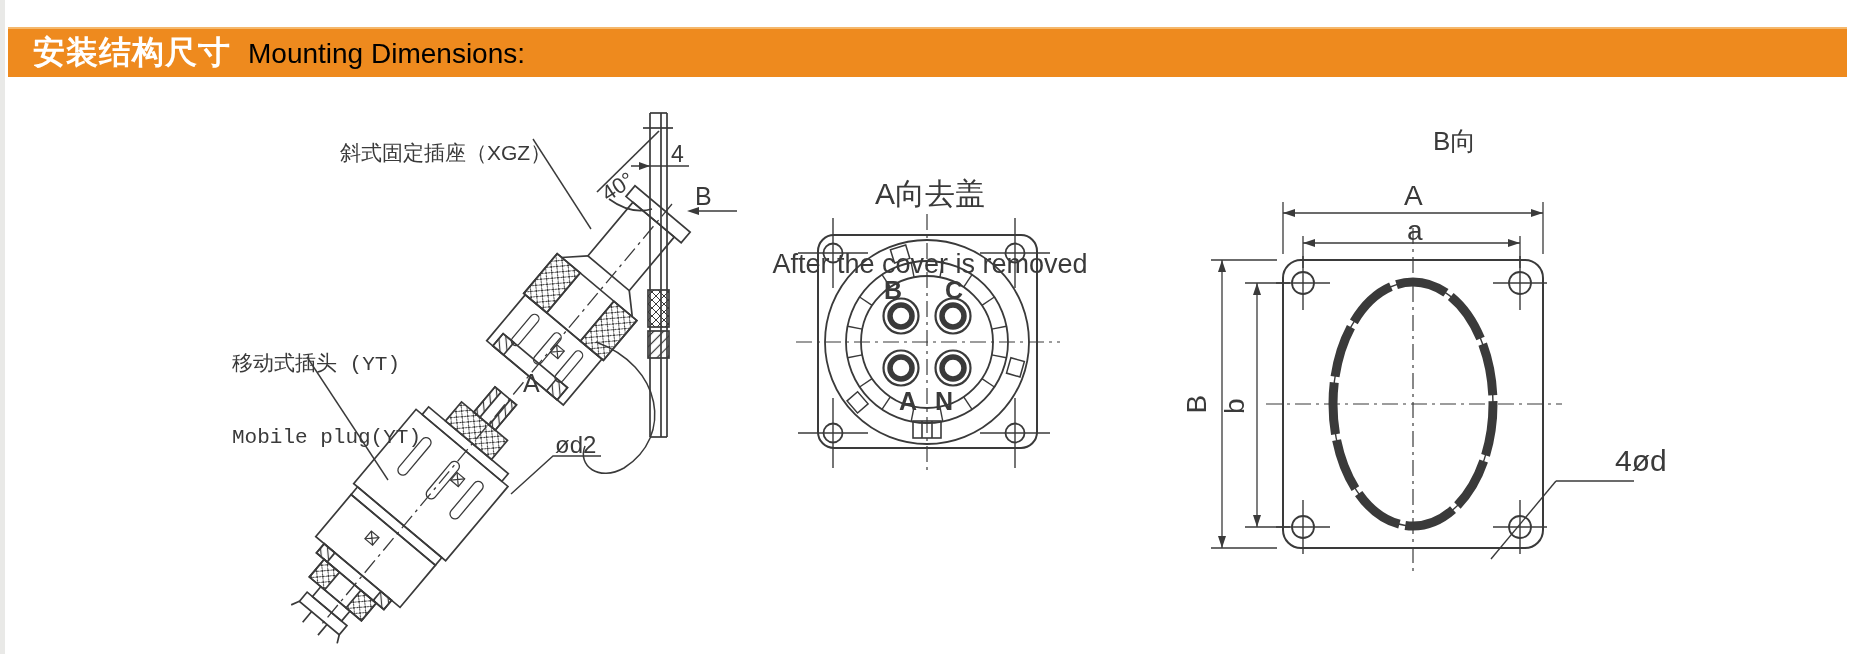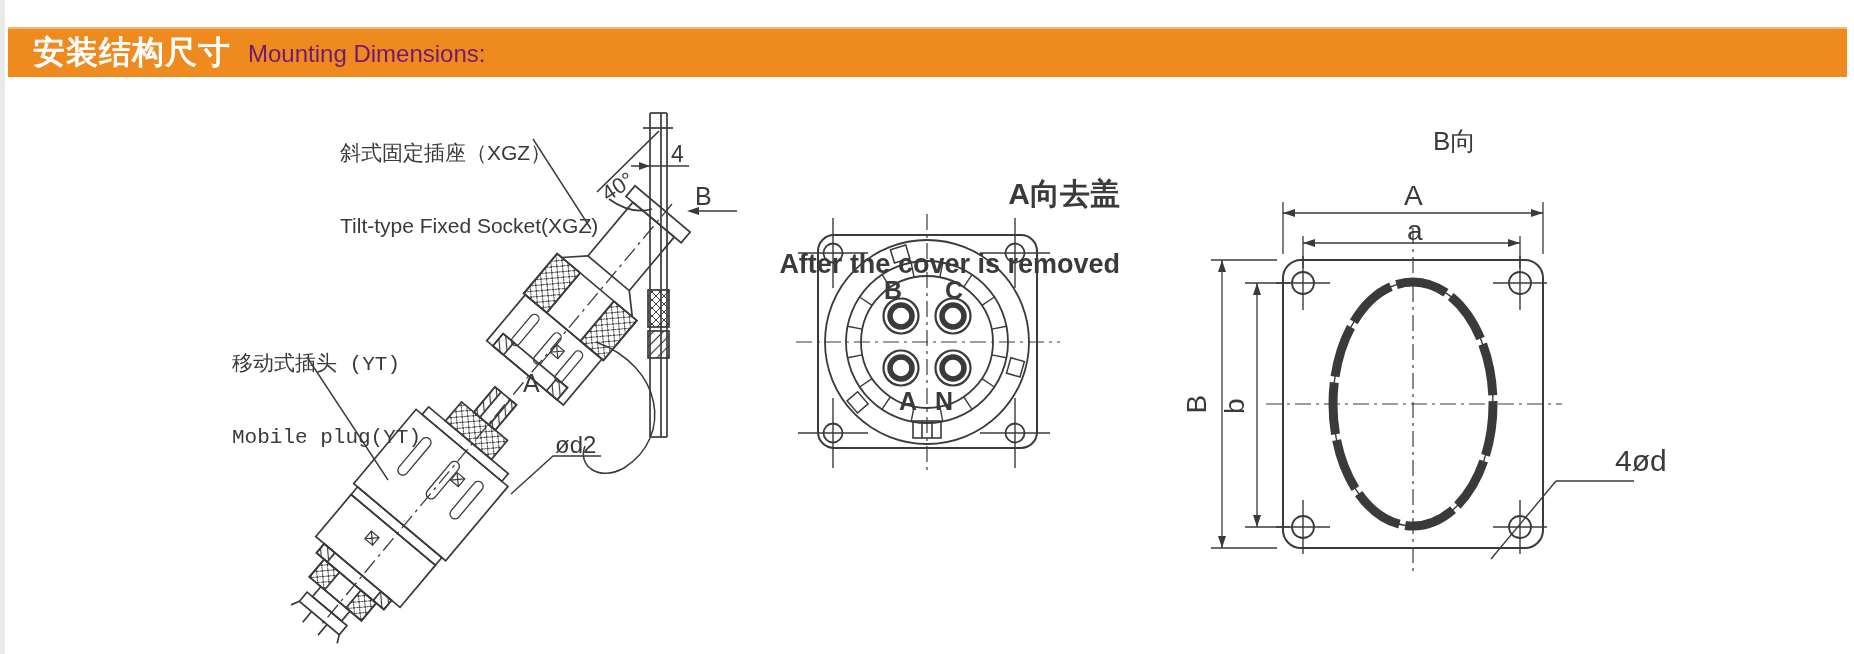--- a/index.html
+++ b/index.html
@@ -9,26 +9,26 @@
   }
   #stage{position:absolute;left:0;top:0;width:1854px;height:466px;}
   .edge-strip{position:absolute;left:0;top:0;width:5px;height:654px;background:#e9e9e7;}
   
   .header-bar{
     position:absolute;left:8px;top:27px;width:1839px;height:50px;
     background:#ee8a1e;border-top:2px solid #f5b86c;box-sizing:border-box;
     display:flex;align-items:center;gap:17px;padding-left:25px;
   }
   .header-zh{font-size:32px;font-weight:bold;color:#ffffff;letter-spacing:1px;white-space:nowrap;}
-  .header-en{font-size:24px;color:#701a75;white-space:nowrap;padding-top:2px;}
+  .header-en{font-size:28px;color:#000000;white-space:nowrap;padding-top:2px;}
   
   .lbl{position:absolute;white-space:pre;line-height:1.16;}
   .dim{font-size:25px;}
   svg{position:absolute;left:0;top:0;}
-  .ctr{text-align:right;font-weight:bold;}
+  .ctr{text-align:center;}
 </style>
 </head>
 <body>
 
 <div id="stage">
 
   <div class="edge-strip"></div>
 
   <div class="header-bar">
     <span class="header-zh">安装结构尺寸</span>
@@ -264,21 +264,20 @@
 
       <g stroke-width="1.4">
         <line x1="1556" y1="481" x2="1634" y2="481"></line>
         <line x1="1556" y1="481" x2="1491" y2="559"></line>
       </g>
     </g>
   </svg>
 
   <div class="lbl" style="left:340px;top:92px;font-size:21px;">
     <div>斜式固定插座（XGZ）</div>
-    <div>Tilt-type Fixed Socket(XGZ)</div>
   </div>
   <div class="lbl" style="left:232px;top:304px;font-size:21px;font-family:Liberation Mono, monospace;">
     <div>移动式插头 (YT)</div>
     <div>Mobile plug(YT)</div>
   </div>
   <span class="lbl" style="left:671px;top:141px;font-size:23px;">4</span>
   <span class="lbl dim" style="left:695px;top:182px;">B</span>
   <span class="lbl" style="left:601px;top:174px;font-size:22px;transform:rotate(-33deg);">40°</span>
   <span class="lbl dim" style="left:523px;top:369px;">A</span>
   <span class="lbl" style="left:555px;top:431px;font-size:24px;text-align:right;">ød2</span>

